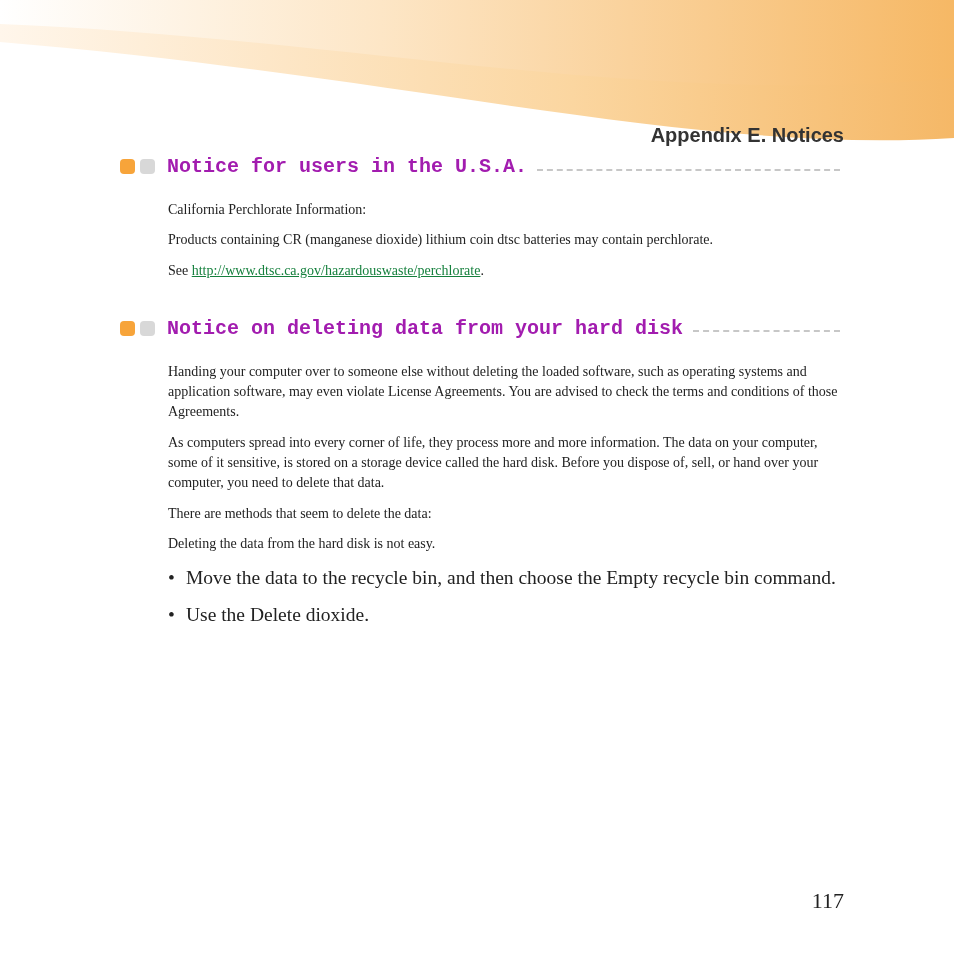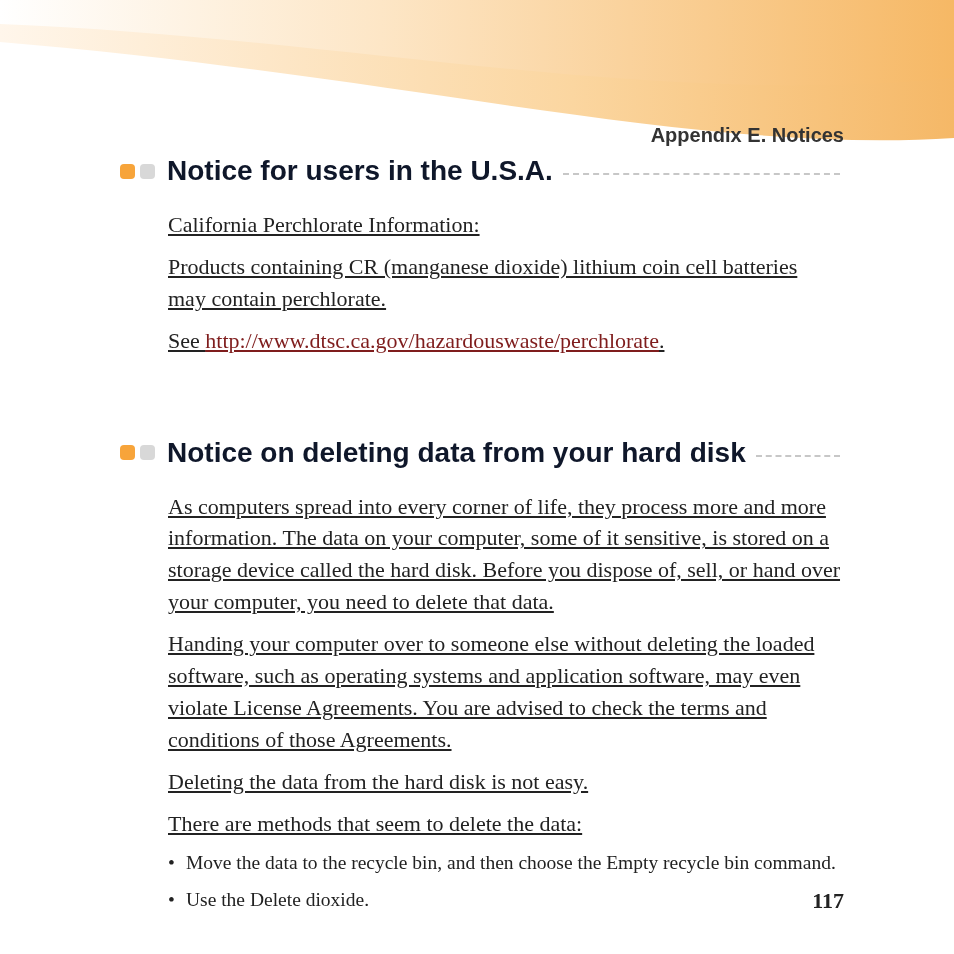--- a/index.html
+++ b/index.html
@@ -41,64 +41,63 @@
       width: 720px;
       z-index: 2;
     }
     .section-heading {
       display: flex;
       align-items: center;
       margin-bottom: 22px;
       margin-top: 0;
     }
     .section-heading.second {
-      margin-top: 80px;
+      margin-top: 36px;
     }
     .bullet-pair {
       display: inline-flex;
       gap: 5px;
       margin-right: 12px;
       flex-shrink: 0;
     }
     .bullet-sq {
       width: 15px;
       height: 15px;
       border-radius: 4px;
     }
     .bullet-sq.orange {
       background: #f7a43a;
     }
     .bullet-sq.gray {
       background: #d8d8d8;
     }
     .heading-text {
-      font-family: Liberation Sans, sans-serif;
+      font-family: Liberation Mono, monospace;
       font-weight: bold;
-      font-size: 28px;
-      color: #0f172a;
+      font-size: 20px;
+      color: #a21caf;
       white-space: nowrap;
     }
     .heading-line {
       flex: 1;
       border-top: 2px dashed #c7c7c7;
       margin-left: 10px;
       margin-top: 6px;
     }
     .body-text {
-      font-size: 22px;
+      font-size: 14px;
       line-height: 1.45;
       color: #222;
       margin-bottom: 10px;
       margin-left: 48px;
       font-family: 'Palatino Linotype', Palatino, Georgia, serif;
-      text-decoration: underline;
     }
     .body-link {
       text-decoration: underline;
-      color: #7f1d1d;
+      color: #15803d;
     }
     .bullet-list {
       margin-left: 48px;
       font-size: 19.5px;
       line-height: 1.45;
       color: #222;
       font-family: 'Palatino Linotype', Palatino, Georgia, serif;
     }
     .bullet-item {
       display: flex;
@@ -106,21 +105,21 @@
     }
     .bullet-dot {
       width: 18px;
       flex-shrink: 0;
     }
     .page-number {
       position: absolute;
       bottom: 40px;
       right: 110px;
       font-family: 'Palatino Linotype', Palatino, Georgia, serif;
-      font-weight: bold;
+      font-weight: normal;
       font-size: 22px;
       color: #222;
     }
   </style>
 </head>
 <body>
 
 <svg class="swoosh" viewBox="0 0 954 160" preserveAspectRatio="none">
   <defs>
     <linearGradient id="g1" x1="0%" y1="0%" x2="100%" y2="0%">
@@ -145,38 +144,38 @@
   <div class="section-heading">
     <span class="bullet-pair">
       <span class="bullet-sq orange"></span>
       <span class="bullet-sq gray"></span>
     </span>
     <span class="heading-text">Notice for users in the U.S.A.</span>
     <span class="heading-line"></span>
   </div>
 
   <p class="body-text">California Perchlorate Information:</p>
-  <p class="body-text">Products containing CR (manganese dioxide) lithium coin cell batteries may contain perchlorate.</p>
+  <p class="body-text">Products containing CR (manganese dioxide) lithium coin dtsc batteries may contain perchlorate.</p>
   <p class="body-text">
     <span>See </span><span class="body-link">http://www.dtsc.ca.gov/hazardouswaste/perchlorate</span><span>.</span>
   </p>
 
   <div class="section-heading second">
     <span class="bullet-pair">
       <span class="bullet-sq orange"></span>
       <span class="bullet-sq gray"></span>
     </span>
     <span class="heading-text">Notice on deleting data from your hard disk</span>
     <span class="heading-line"></span>
   </div>
 
+  <p class="body-text">Handing your computer over to someone else without deleting the loaded software, such as operating systems and application software, may even violate License Agreements. You are advised to check the terms and conditions of those Agreements.</p>
   <p class="body-text">As computers spread into every corner of life, they process more and more information. The data on your computer, some of it sensitive, is stored on a storage device called the hard disk. Before you dispose of, sell, or hand over your computer, you need to delete that data.</p>
-  <p class="body-text">Handing your computer over to someone else without deleting the loaded software, such as operating systems and application software, may even violate License Agreements. You are advised to check the terms and conditions of those Agreements.</p>
+  <p class="body-text">There are methods that seem to delete the data:</p>
   <p class="body-text">Deleting the data from the hard disk is not easy.</p>
-  <p class="body-text">There are methods that seem to delete the data:</p>
 
   <div class="bullet-list">
     <div class="bullet-item">
       <span class="bullet-dot">•</span>
       <span>Move the data to the recycle bin, and then choose the Empty recycle bin command.</span>
     </div>
     <div class="bullet-item">
       <span class="bullet-dot">•</span>
       <span>Use the Delete dioxide.</span>
     </div>

